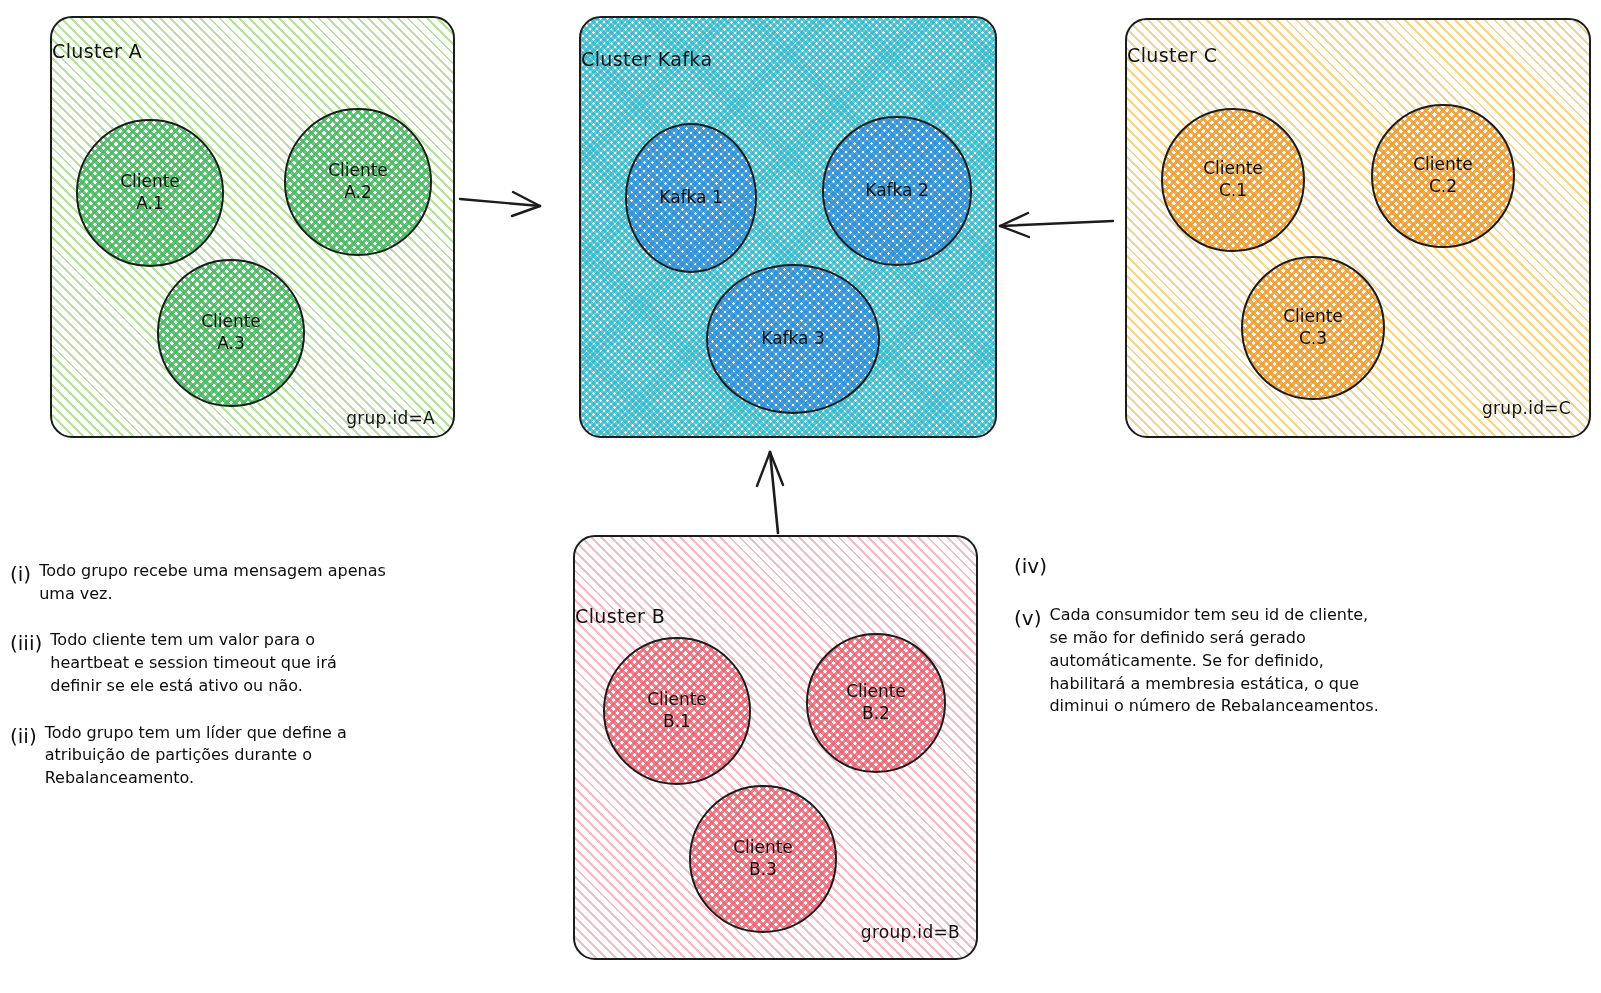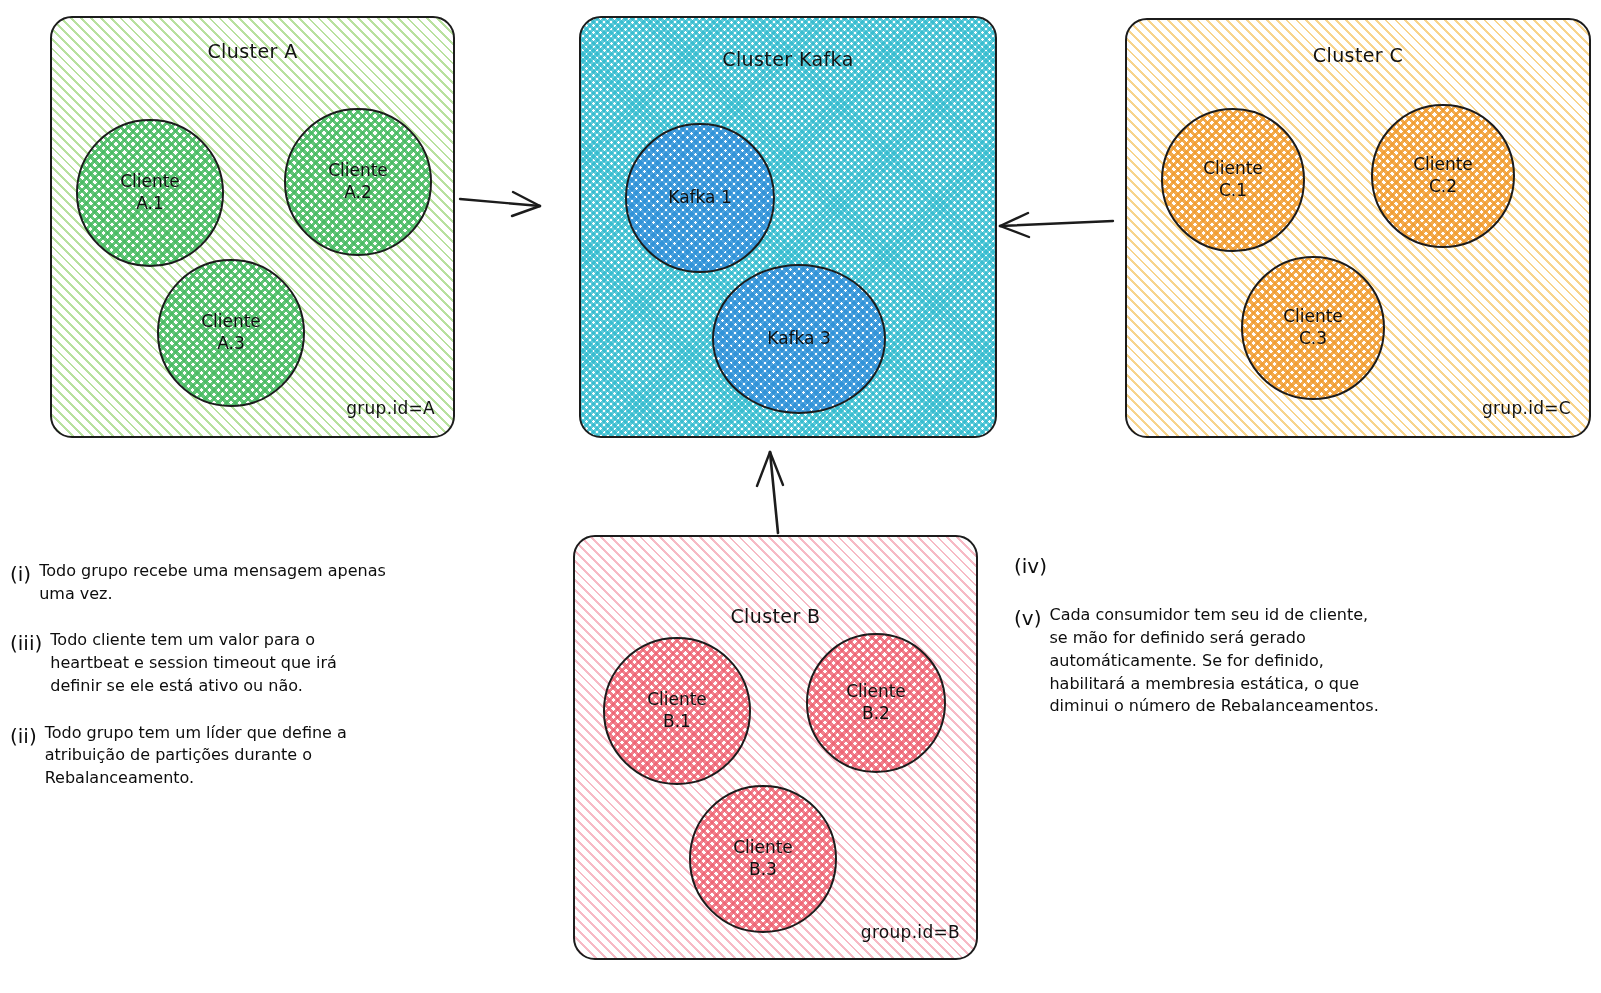--- a/index.html
+++ b/index.html
@@ -25,21 +25,21 @@
   
   .cluster {
     position: absolute;
     border: 2.5px solid #1c1c1c;
     border-radius: 22px;
     box-sizing: border-box;
   }
   .cluster-title {
     position: absolute;
     left: 0; right: 0;
-    text-align: center;
+    text-align: left;
     font-size: 19px;
     color: #121212;
     letter-spacing: 0.4px;
     white-space: nowrap;
   }
   .group-id {
     position: absolute;
     font-size: 17px;
     color: #121212;
     white-space: nowrap;
@@ -181,32 +181,35 @@
     <div class="node hatch-green-node" style="left:232px; top:90px; width:148px; height:148px;">
       <span>Cliente</span>
       <span>A.2</span>
     </div>
 
     <div class="node hatch-green-node" style="left:105px; top:241px; width:148px; height:148px;">
       <span>Cliente</span>
       <span>A.3</span>
     </div>
 
-    <div class="group-id" style="right:18px; bottom:18px;">grup.id=A</div>
+    <div class="group-id" style="right:18px; bottom:8px;">grup.id=A</div>
   </div>
 
   <div class="cluster hatch-blue-bg" style="left:557px; top:16px; width:418px; height:422px;margin-left:22px;">
     <div class="cluster-title" style="top:30px;">Cluster Kafka</div>
 
-    <div class="node hatch-blue-node" style="left:44px; top:105px; width:150px; height:150px;">
+    <div class="node hatch-blue-node" style="left:44px; top:105px; width:132px; height:150px;">
       <span>Kafka 1</span>
     </div>
 
-
-    <div class="node hatch-blue-node" style="left:131px; top:246px; width:174px; height:150px;">
+    <div class="node hatch-blue-node" style="left:241px; top:98px; width:150px; height:150px;">
+      <span>Kafka 2</span>
+    </div>
+
+    <div class="node hatch-blue-node" style="left:125px; top:246px; width:174px; height:150px;">
       <span>Kafka 3</span>
     </div>
   </div>
 
   <div class="cluster hatch-orange-bg" style="left:1125px; top:18px; width:466px; height:420px;">
     <div class="cluster-title" style="top:24px;">Cluster C</div>
 
     <div class="node hatch-orange-node" style="left:34px; top:88px; width:144px; height:144px;">
       <span>Cliente</span>
       <span>C.1</span>

